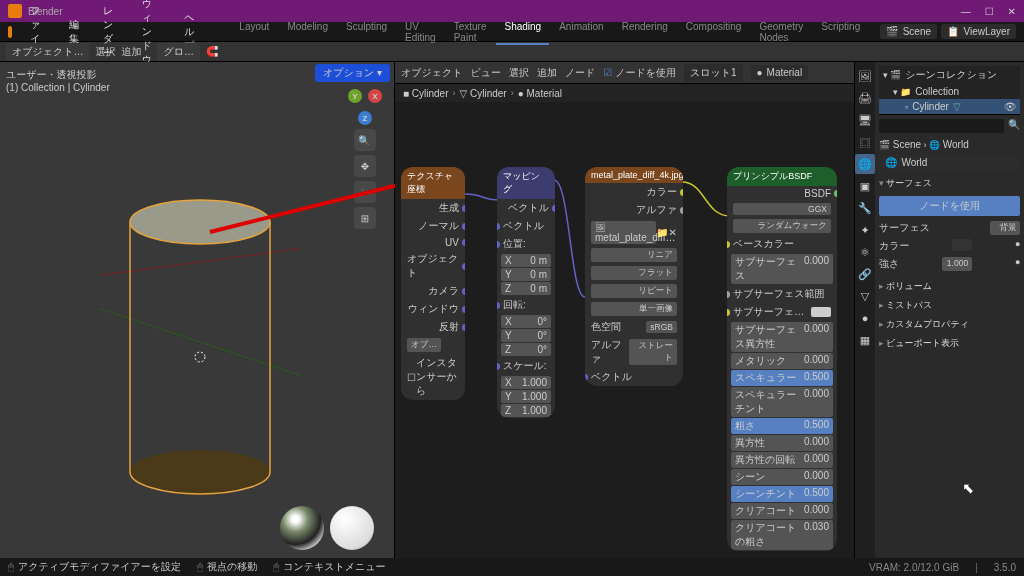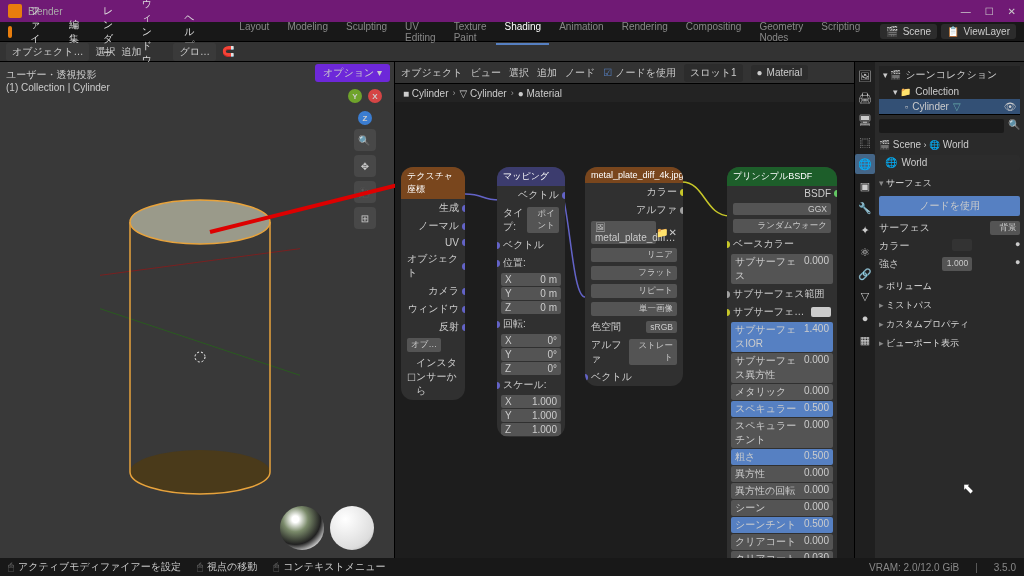--- a/index.html
+++ b/index.html
@@ -13,21 +13,21 @@
 .workspace-tabs{display:flex;margin-left:18px;gap:2px}
 .ws-tab{padding:2px 8px;color:#888;cursor:pointer}
 .ws-tab.active{color:#fff;border-bottom:2px solid #5680c2}
 .menu-right{margin-left:auto;display:flex;gap:4px;align-items:center}
 .dropdown{background:#2c2c2c;padding:2px 6px;border-radius:3px;display:flex;align-items:center;gap:4px}
 .toolbar{height:20px;background:#333;display:flex;align-items:center;padding:0 6px;gap:6px;border-bottom:1px solid #000}
 .tool-btn{background:#3a3a3a;padding:2px 6px;border-radius:2px;cursor:pointer}
 .main{display:flex;height:calc(100% - 78px)}
 .viewport{width:395px;position:relative;background:#393939;border-right:1px solid #000}
 .vp-info{position:absolute;top:6px;left:6px;font-size:9px;line-height:1.3;color:#eee}
-.vp-options{position:absolute;top:2px;right:4px;background:#6d28d9;padding:2px 8px;border-radius:3px}
+.vp-options{position:absolute;top:2px;right:4px;background:#1d4ed8;padding:2px 8px;border-radius:3px}
 .vp-gizmo{position:absolute;top:25px;right:10px;display:flex;flex-direction:column;gap:4px;align-items:center}
 .axis-widget{width:38px;height:38px;position:relative}
 .axis-ball{width:14px;height:14px;border-radius:50%;position:absolute;display:flex;align-items:center;justify-content:center;font-size:8px;font-weight:bold}
 .gizmo-btn{width:22px;height:22px;background:#484848;border-radius:4px;display:flex;align-items:center;justify-content:center;cursor:pointer}
 .cylinder-area{position:absolute;top:100px;left:100px;width:200px;height:360px}
 .preview-spheres{position:absolute;bottom:10px;right:20px;display:flex;gap:6px}
 .sphere{width:44px;height:44px;border-radius:50%}
 .sphere.chrome{background:radial-gradient(circle at 35% 30%,#fff 8%,#7a8a6a 30%,#222 60%,#ddd 80%)}
 .sphere.white{background:radial-gradient(circle at 35% 30%,#fff,#ddd 70%,#999)}
 .status-bar{position:absolute;bottom:0;left:0;right:0;height:18px;background:#181818;display:flex;align-items:center;padding:0 8px;gap:16px}
@@ -107,21 +107,21 @@
   <div class="menu-right">
     <span class="dropdown">🎬 <span>Scene</span></span>
     <span class="dropdown">📋 <span>ViewLayer</span></span>
   </div>
 </div>
 
 <div class="toolbar">
   <span class="tool-btn">オブジェクト…</span>
   <span>選択</span>
   <span>追加</span>
-  <span class="tool-btn" style="margin-left:26px">グロ…</span>
+  <span class="tool-btn" style="margin-left:10px">グロ…</span>
   <span style="color:#888">🧲</span>
 </div>
 
 <div class="main">
   <div class="viewport">
     <div class="vp-info">
       <div>ユーザー・透視投影</div>
       <div>(1) Collection | Cylinder</div>
     </div>
     <div class="vp-options"><span>オプション</span> ▾</div>
@@ -234,29 +234,25 @@
           </div>
         <div class="node-row">
             <span class="val-field">オブ…</span>
           </div>
         <div class="node-row">
             <span>☐ </span>
             <span>インスタンサーから</span>
           </div>
       </div>
 
-      <div class="node" style="left:102px;top:55px;width:68px">
+      <div class="node" style="left:102px;top:55px;width:58px">
         <div class="node-header" style="background:#3c3c6e">マッピング</div>
         <div class="node-row">
             <span style="margin-left:auto">ベクトル</span>
             <span class="socket out vec"></span>
-          </div>
-        <div class="node-row">
-            <span>タイプ:</span>
-            <span class="val-field">ポイント</span>
           </div>
         <div class="node-row">
             <span class="socket in vec"></span>
             <span>ベクトル</span>
           </div>
         <div id="map-vecs">
             <div class="node-row">
               <span class="socket in vec"></span>
               <span>位置:</span>
             </div>
@@ -370,24 +366,20 @@
               <span>0.000</span>
             </div>
             <div class="node-row">
               <span class="socket in val"></span>
               <span>サブサーフェス範囲</span>
             </div>
             <div class="node-row">
               <span class="socket in col"></span>
               <span>サブサーフェ…</span>
               <span style="width:20px;height:10px;background:#ccc;margin-left:auto;border-radius:2px"></span>
-            </div>
-            <div class="slider-row hl">
-              <span>サブサーフェスIOR</span>
-              <span>1.400</span>
             </div>
             <div class="slider-row">
               <span>サブサーフェス異方性</span>
               <span>0.000</span>
             </div>
             <div class="slider-row">
               <span>メタリック</span>
               <span>0.000</span>
             </div>
             <div class="slider-row hl">

